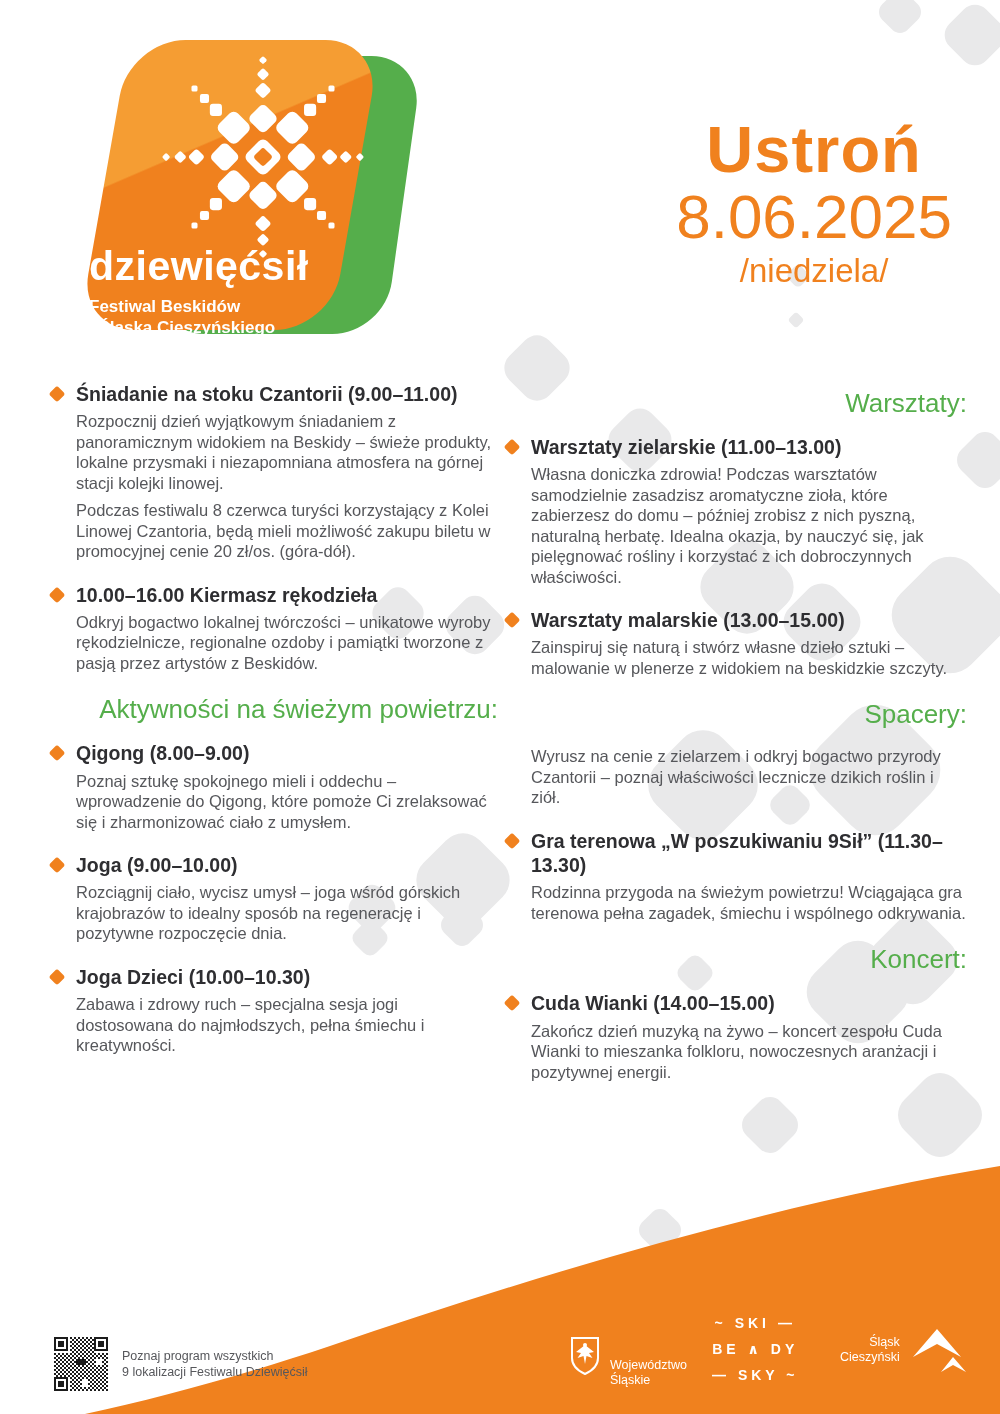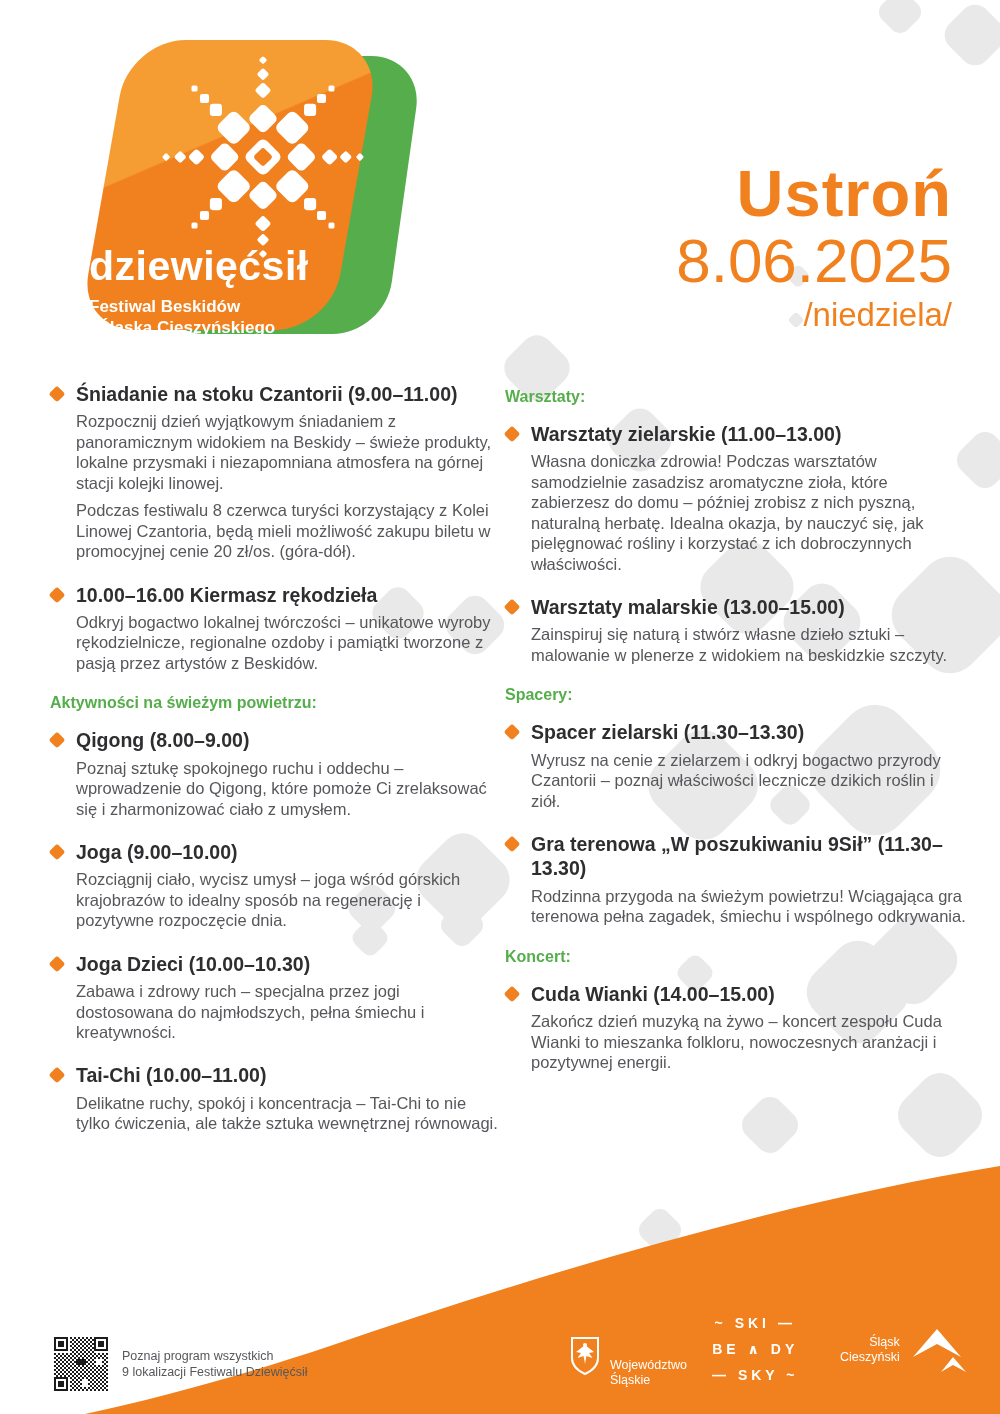--- a/index.html
+++ b/index.html
@@ -25,30 +25,30 @@
               background:var(--green);transform:skewX(-8deg);}
   .logo-orange{position:absolute;left:100px;top:40px;width:252px;height:290px;border-radius:56px;
                background:linear-gradient(155deg,var(--orange-light) 0%,var(--orange-light) 36%,var(--orange) 36.5%);
                transform:skewX(-10deg);}
   .logo-flake{position:absolute;left:148px;top:46px;width:222px;height:222px;}
   .logo-text{position:absolute;left:85px;top:246px;color:#fff;}
   .logo-title{font-size:41px;font-weight:700;letter-spacing:.5px;line-height:1;}
   .logo-sub{margin-top:9px;font-size:17px;font-weight:700;line-height:21px;}
 
   
-  .header{position:absolute;right:48px;top:116px;text-align:right;z-index:2;color:var(--orange);margin-top:44px;}
+  .header{position:absolute;right:48px;top:116px;text-align:center;z-index:2;color:var(--orange);}
   .city{font-size:65px;font-weight:800;letter-spacing:1px;line-height:1.04;}
   .date{font-size:62px;font-weight:300;line-height:1.06;}
   .day{font-size:33px;font-weight:300;line-height:1.15;margin-top:3px;}
 
   
   .col{position:absolute;top:382px;z-index:2;}
   .col-left{left:50px;width:448px;}
   .col-right{left:505px;width:462px;}
-  .section-heading{color:var(--green);font-size:16px;font-weight:700;margin:18px 0 16px 0;}
+  .section-heading{color:var(--green);font-size:26px;font-weight:400;margin:18px 0 16px 0;text-align:right;}
   .col .section-heading:first-child{margin-top:6px;}
   .event{margin-bottom:21px;}
   .event-title{position:relative;padding-left:26px;font-size:19.5px;font-weight:700;
                color:var(--title-ink);line-height:1.25;margin-bottom:5px;}
   .event-title .bullet{position:absolute;left:1px;top:6px;width:12px;height:12px;background:var(--orange);
                transform:rotate(45deg);border-radius:3px;}
   .event p{padding-left:26px;font-size:16.5px;line-height:1.24;color:var(--body-ink);margin-bottom:7px;}
 
   
   .footer-wave{position:absolute;left:0;bottom:0;width:1000px;height:264px;z-index:1;}
@@ -149,48 +149,43 @@
         <p>Rozpocznij dzień wyjątkowym śniadaniem z panoramicznym widokiem na Beskidy – świeże produkty, lokalne przysmaki i niezapomniana atmosfera na górnej stacji kolejki linowej.</p>
         <p>Podczas festiwalu 8 czerwca turyści korzystający z Kolei Linowej Czantoria, będą mieli możliwość zakupu biletu w promocyjnej cenie 20 zł/os. (góra-dół).</p>
       </div>
       <div class="event">
         <div class="event-title"><span class="bullet"></span><span>10.00–16.00 Kiermasz rękodzieła</span></div>
         <p>Odkryj bogactwo lokalnej twórczości – unikatowe wyroby rękodzielnicze, regionalne ozdoby i pamiątki tworzone z pasją przez artystów z Beskidów.</p>
       </div>
       <div class="section-heading">Aktywności na świeżym powietrzu:</div>
       <div class="event">
         <div class="event-title"><span class="bullet"></span><span>Qigong (8.00–9.00)</span></div>
-        <p>Poznaj sztukę spokojnego ruchu i oddechu – wprowadzenie do Qigong, które pomoże Ci zrelaksować się i zharmonizować ciało z umysłem.</p>
+        <p>Poznaj sztukę spokojnego mieli i oddechu – wprowadzenie do Qigong, które pomoże Ci zrelaksować się i zharmonizować ciało z umysłem.</p>
       </div>
       <div class="event">
         <div class="event-title"><span class="bullet"></span><span>Joga (9.00–10.00)</span></div>
         <p>Rozciągnij ciało, wycisz umysł – joga wśród górskich krajobrazów to idealny sposób na regenerację i pozytywne rozpoczęcie dnia.</p>
       </div>
       <div class="event">
         <div class="event-title"><span class="bullet"></span><span>Joga Dzieci (10.00–10.30)</span></div>
-        <p>Zabawa i zdrowy ruch – specjalna przez jogi dostosowana do najmłodszych, pełna śmiechu i kreatywności.</p>
-      </div>
-      <div class="event">
-        <div class="event-title"><span class="bullet"></span><span>Tai-Chi (10.00–11.00)</span></div>
-        <p>Delikatne ruchy, spokój i koncentracja – Tai-Chi to nie tylko ćwiczenia, ale także sztuka wewnętrznej równowagi.</p>
+        <p>Zabawa i zdrowy ruch – specjalna sesja jogi dostosowana do najmłodszych, pełna śmiechu i kreatywności.</p>
       </div>
     </div>
   <div class="col col-right" id="col-right">
       <div class="section-heading">Warsztaty:</div>
       <div class="event">
         <div class="event-title"><span class="bullet"></span><span>Warsztaty zielarskie (11.00–13.00)</span></div>
         <p>Własna doniczka zdrowia! Podczas warsztatów samodzielnie zasadzisz aromatyczne zioła, które zabierzesz do domu – później zrobisz z nich pyszną, naturalną herbatę. Idealna okazja, by nauczyć się, jak pielęgnować rośliny i korzystać z ich dobroczynnych właściwości.</p>
       </div>
       <div class="event">
         <div class="event-title"><span class="bullet"></span><span>Warsztaty malarskie (13.00–15.00)</span></div>
         <p>Zainspiruj się naturą i stwórz własne dzieło sztuki – malowanie w plenerze z widokiem na beskidzkie szczyty.</p>
       </div>
       <div class="section-heading">Spacery:</div>
       <div class="event">
-        <div class="event-title"><span class="bullet"></span><span>Spacer zielarski (11.30–13.30)</span></div>
         <p>Wyrusz na cenie z zielarzem i odkryj bogactwo przyrody Czantorii – poznaj właściwości lecznicze dzikich roślin i ziół.</p>
       </div>
       <div class="event">
         <div class="event-title"><span class="bullet"></span><span>Gra terenowa „W poszukiwaniu 9Sił” (11.30–13.30)</span></div>
         <p>Rodzinna przygoda na świeżym powietrzu! Wciągająca gra terenowa pełna zagadek, śmiechu i wspólnego odkrywania.</p>
       </div>
       <div class="section-heading">Koncert:</div>
       <div class="event">
         <div class="event-title"><span class="bullet"></span><span>Cuda Wianki (14.00–15.00)</span></div>
         <p>Zakończ dzień muzyką na żywo – koncert zespołu Cuda Wianki to mieszanka folkloru, nowoczesnych aranżacji i pozytywnej energii.</p>

